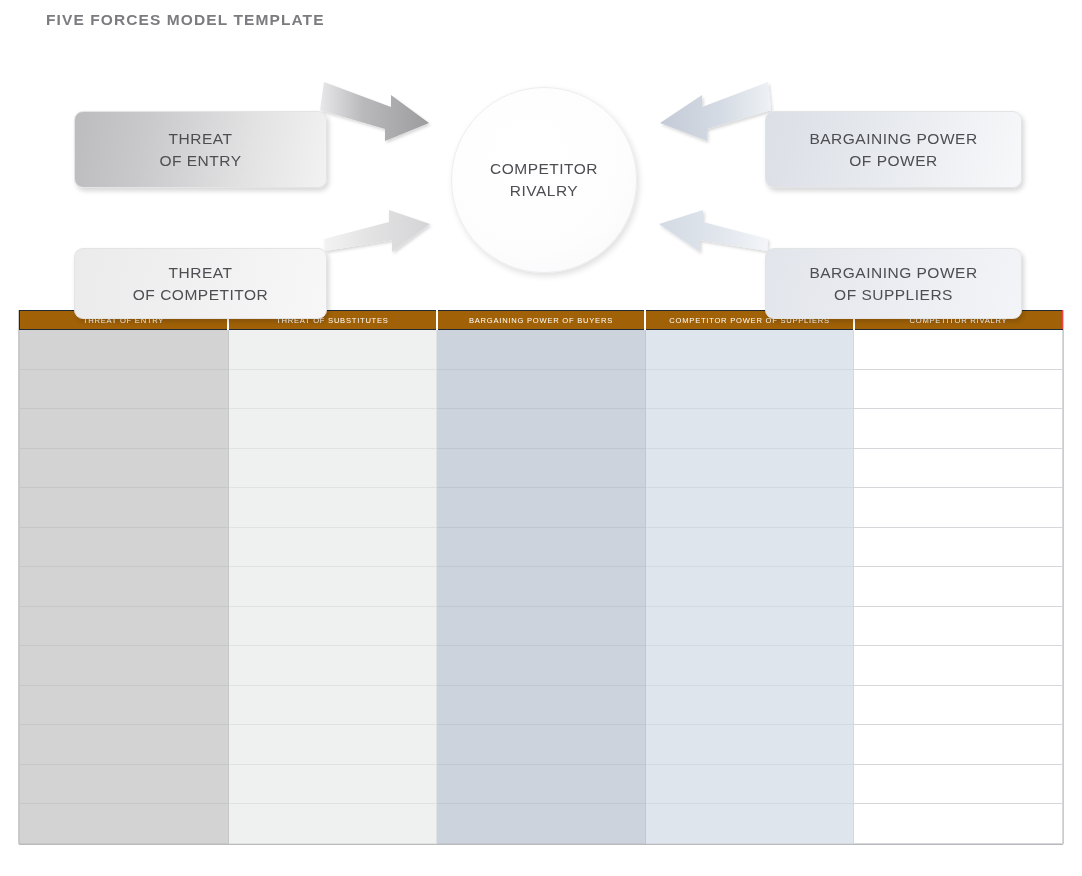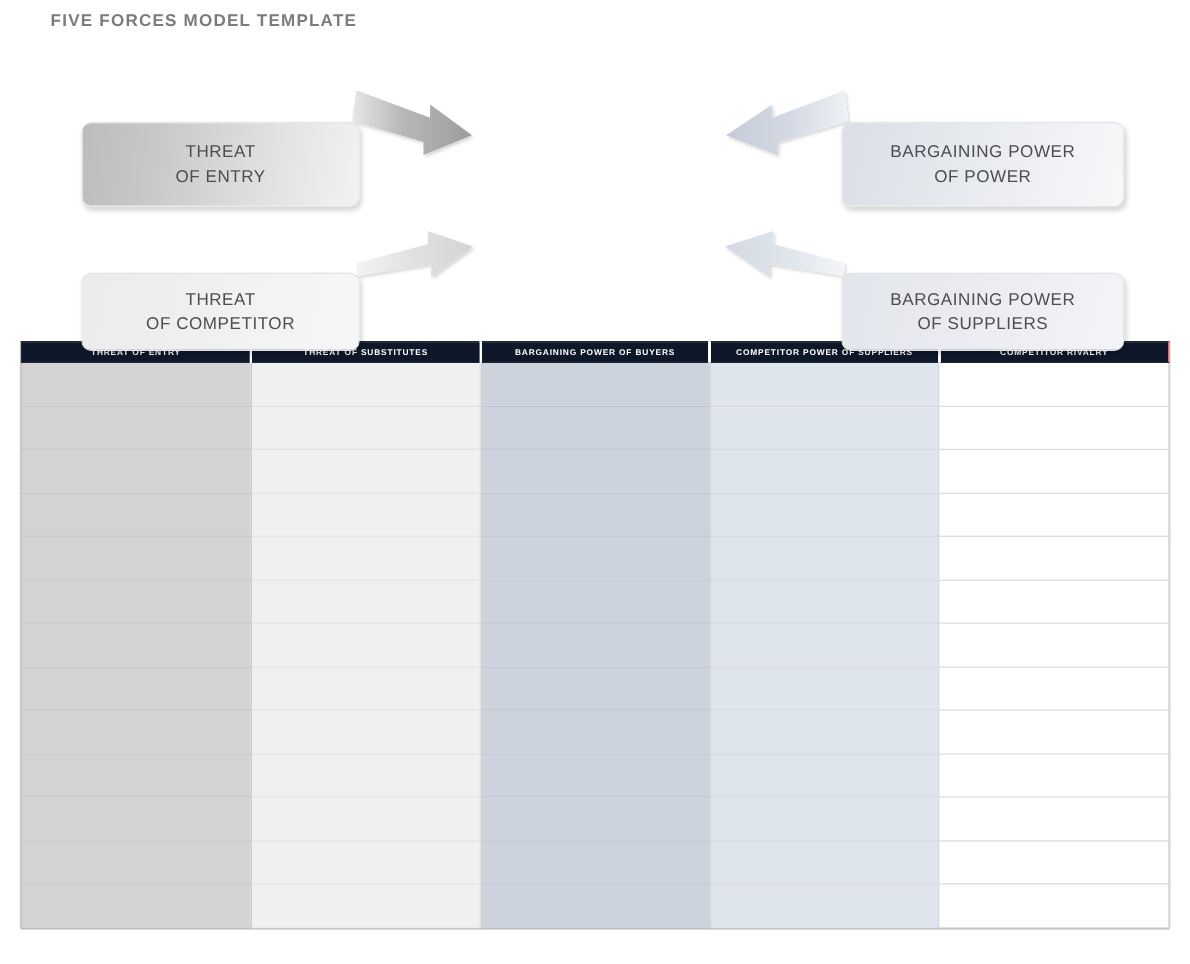--- a/index.html
+++ b/index.html
@@ -103,24 +103,24 @@
     left: 19px;
     top: 310px;
     width: 1044px;
     border-collapse: collapse;
     table-layout: fixed;
     box-shadow: 0 1px 0 #b9babc, 1px 0 0 #cbccce, -1px 0 0 #cbccce;
   }
   #force-table col { width: 20%; }
 
   #force-table thead th {
-    background: #0f172a;
+    background: #a16207;
     color: #ffffff;
     font-size: 7.6px;
-    font-weight: bold;
+    font-weight: normal;
     letter-spacing: 0.75px;
     height: 18px;
     padding: 0 2px;
     text-align: center;
     border-left: 2px solid #ffffff;
     border-right: 2px solid #ffffff;
     border-top: 1px solid #212932;
     border-bottom: 1px solid #212932;
     white-space: nowrap;
     overflow: hidden;
@@ -243,20 +243,26 @@
     </span>
   </div>
 
   <div class="force-box" id="box-power-suppliers">
     <span>
       <span>BARGAINING POWER</span><br>
       <span>OF SUPPLIERS</span>
     </span>
   </div>
 
+  <div id="circle-rivalry">
+    <span>
+      <span>COMPETITOR</span><br>
+      <span>RIVALRY</span>
+    </span>
+  </div>
 
 </div>
 
 <table id="force-table">
   <colgroup>
     <col>
       <col>
       <col>
       <col>
       <col>

